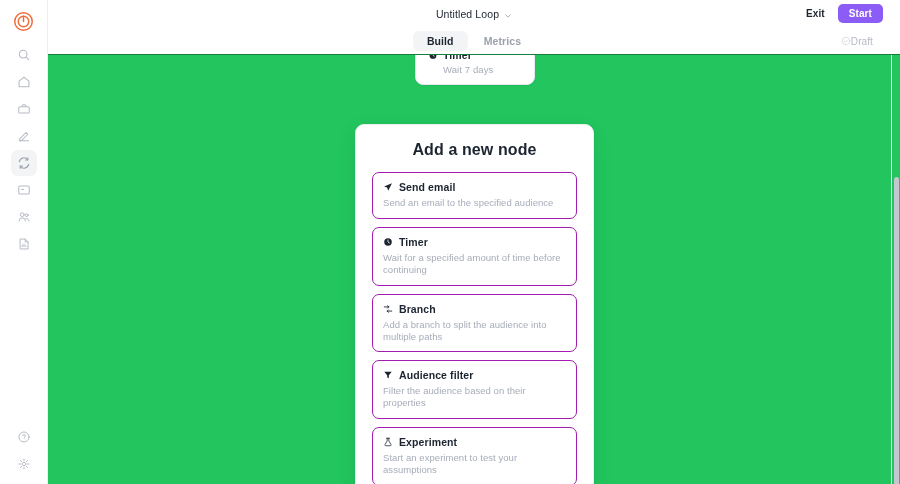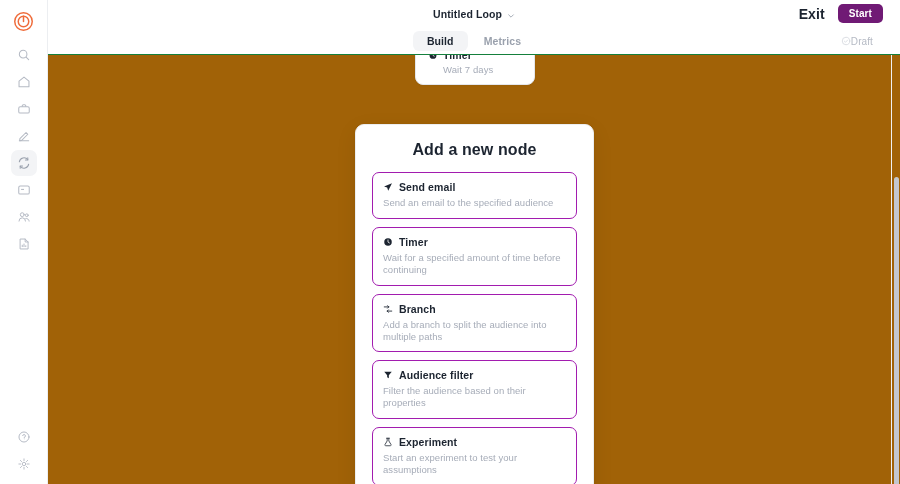--- a/index.html
+++ b/index.html
@@ -46,36 +46,36 @@
   }
 
   .topbar {
     height: 27px; flex: 0 0 27px;
     display: flex; align-items: center; justify-content: center;
     position: relative;
     background: #ffffff;
   }
   .loop-title {
     display: flex; align-items: flex-end; gap: 5px;
-    font-size: 10.5px; font-weight: bold; color: #1c2430;
+    font-size: 10.5px; font-weight: normal; color: #1c2430;
     letter-spacing: .1px;
   }
   .loop-title .chev { color: #9aa1ad; display: flex; }
   .topbar-right {
     position: absolute; right: 17px; top: 0; height: 27px;
     display: flex; align-items: center; gap: 9px;
   }
   .btn-exit {
-    font-size: 14px; font-weight: bold; color: #1c2430;
+    font-size: 10px; font-weight: bold; color: #1c2430;
     background: transparent; border: none; padding: 3px 4px;
     letter-spacing: .1px;
   }
   .btn-start {
     font-size: 10px; font-weight: bold; color: #ffffff;
-    background: #701a75; border: none; border-radius: 5px;
+    background: #8b5cf6; border: none; border-radius: 5px;
     padding: 4px 11px; letter-spacing: .1px;
   }
 
   .tabbar {
     height: 28px; flex: 0 0 28px;
     border-bottom: 1px solid #15803d;
     display: flex; align-items: center; justify-content: center;
     position: relative; background: #ffffff;
   }
   .tabs { display: flex; align-items: center; gap: 2px; }
@@ -87,21 +87,21 @@
   .status {
     position: absolute; right: 27px; top: 0; height: 28px;
     display: flex; align-items: center; 
     font-size: 10px; color: #b5bac4; letter-spacing: .1px;
   }
   .status .chk { display: flex; color: #d5d8de; }
 
   
   .canvas {
     flex: 1 1 auto; position: relative; overflow: hidden;
-    background: #a16207;
+    background: #22c55e;
   }
 
   .node-card {
     position: absolute;
     background: #ffffff;
     border: 1px solid #e4e7ec;
     border-radius: 8px;
     box-shadow: 0 1px 2px rgba(16,24,40,.04);
     padding: 8px 12px 9px 12px;
   }

